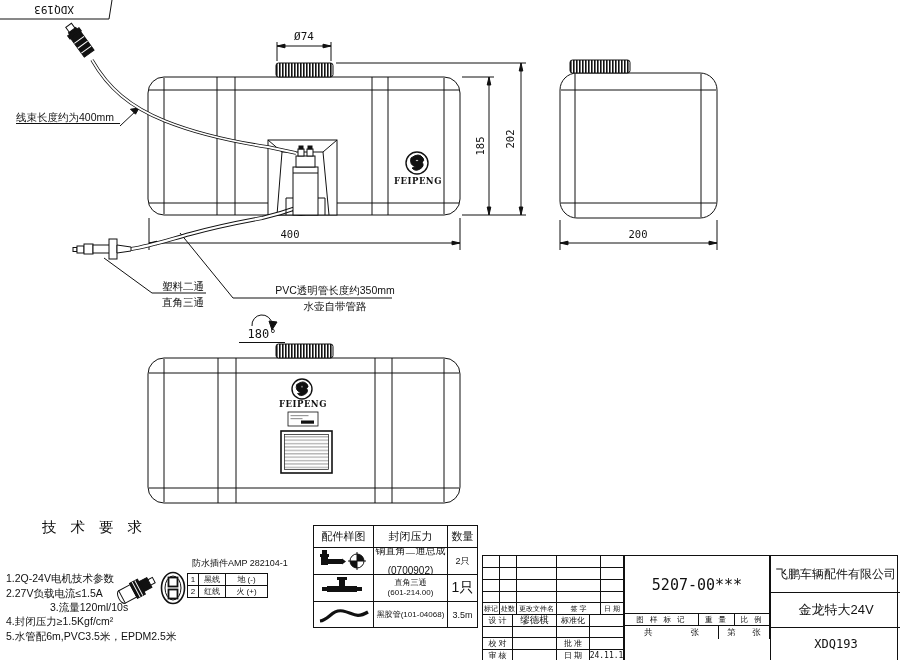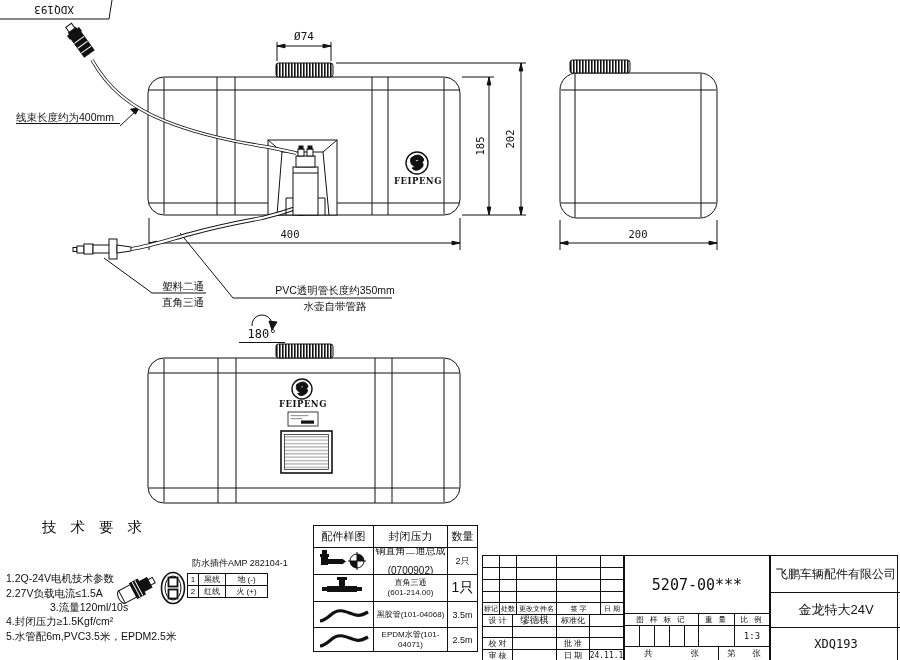--- a/index.html
+++ b/index.html
@@ -314,31 +314,20 @@
     <div class="cell" style="width:60px;">
       <svg width="54" height="24" viewBox="0 0 54 24">
         <path d="M3,18 C12,17 15,6 26,8 C36,10 39,16 51,9" stroke="#111" stroke-width="3.2" fill="none"></path>
       </svg>
     </div>
     <div class="cell pname" style="width:74px;font-size:8px;">
       <div>黑胶管(101-04068)</div>
     </div>
     <div class="cell" style="width:30px;font-size:9px;">3.5m</div>
   </div>
-  <div class="row" style="height:24px;">
-    <div class="cell" style="width:60px;">
-      <svg width="54" height="24" viewBox="0 0 54 24">
-        <path d="M3,18 C12,17 15,6 26,8 C36,10 39,16 51,9" stroke="#111" stroke-width="3.2" fill="none"></path>
-      </svg>
-    </div>
-    <div class="cell pname" style="width:74px;font-size:8px;">
-      <div>EPDM水管(101-04071)</div>
-    </div>
-    <div class="cell" style="width:30px;font-size:9px;">2.5m</div>
-  </div>
 </div>
 
 <div class="tbl" style="left:482px;top:555px;width:416px;height:105px;border-right:1.5px solid #111;display:flex;">
 
   <div style="width:141px;flex-shrink:0;">
     <div class="row" style="height:12px;">
           <div class="cell" style="width:17px;"></div>
           <div class="cell" style="width:17px;"></div>
           <div class="cell" style="width:40px;"></div>
           <div class="cell" style="width:44px;"></div>
@@ -399,29 +388,20 @@
   </div>
 
   <div style="width:145px;flex-shrink:0;border-left:0.5px solid #111;">
     <div class="row" style="height:58px;">
       <div class="cell mono" style="width:145px;font-size:15px;">5207-00***</div>
     </div>
     <div class="row" style="height:12px;">
       <div class="cell" style="width:74px;font-size:7.5px;letter-spacing:2px;">图 样 标 记</div>
       <div class="cell" style="width:36px;font-size:7.5px;letter-spacing:2px;">重 量</div>
       <div class="cell" style="width:35px;font-size:7.5px;letter-spacing:2px;">比 例</div>
-    </div>
-    <div class="row" style="height:21px;">
-      <div class="cell" style="width:15px;"></div>
-          <div class="cell" style="width:15px;"></div>
-      <div class="cell" style="width:15px;"></div>
-          <div class="cell" style="width:15px;"></div>
-      <div class="cell" style="width:14px;"></div>
-      <div class="cell" style="width:36px;"></div>
-      <div class="cell mono" style="width:35px;font-size:9px;">1:3</div>
     </div>
     <div class="row" style="height:13px;">
       <div class="cell nb" style="width:94px;font-size:8.5px;justify-content:space-around;">
         <span>共</span>
             <span>张</span>
       </div>
       <div class="cell nb" style="width:51px;font-size:8.5px;justify-content:space-around;">
         <span>第</span>
             <span>张</span>
       </div>

